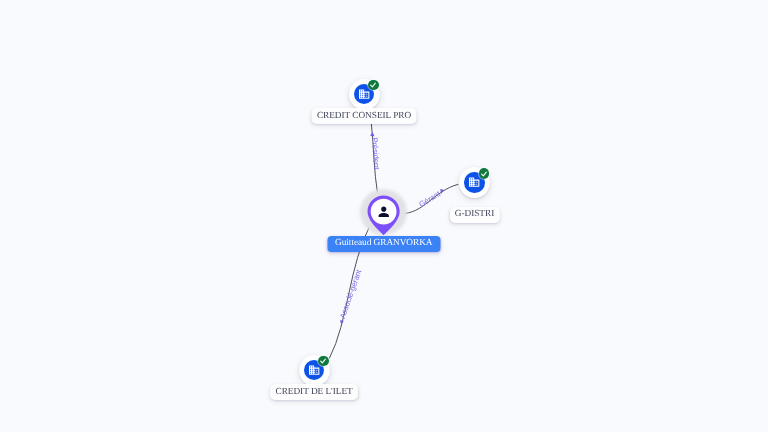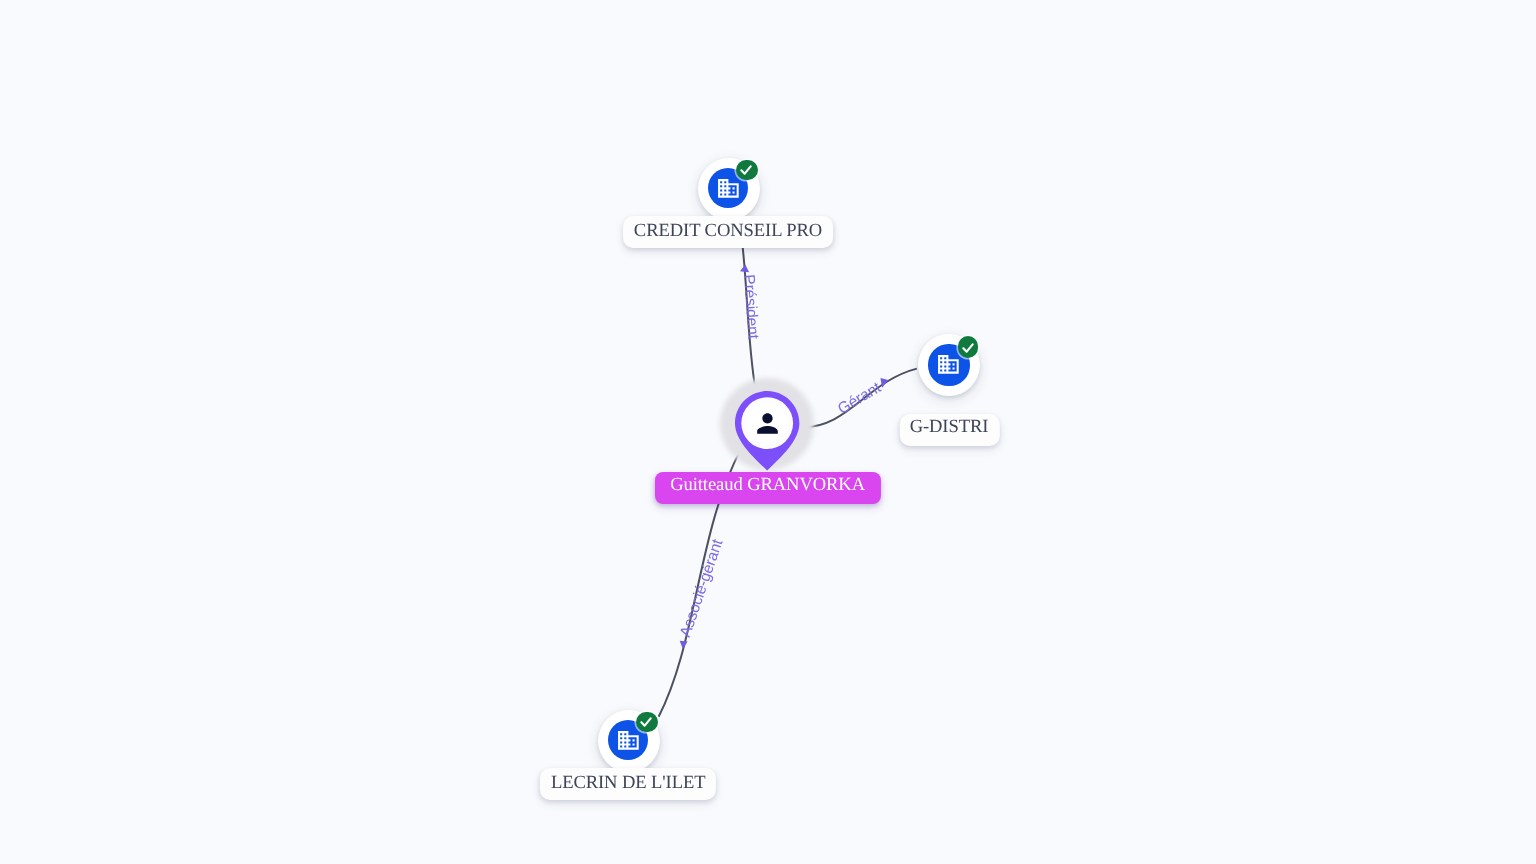--- a/index.html
+++ b/index.html
@@ -19,21 +19,21 @@
         border-radius:50%;background:#0d53e8;display:flex;align-items:center;justify-content:center;}
   .badge{position:absolute;left:4px;top:-14.2px;width:10.6px;height:10.6px;
          border-radius:50%;background:#107a3e;display:flex;align-items:center;justify-content:center;
          box-shadow:0 0 0 0.8px rgba(255,255,255,.55);}
 
   .pill{position:absolute;left:0;white-space:nowrap;border-radius:5px;background:#fdfdfe;
         box-shadow:0 1px 2px rgba(40,50,90,.12),0 2px 5px rgba(40,50,90,.10);
         color:#3e4458;font-size:9.3px;line-height:11px;padding:2.5px 5.4px;letter-spacing:-0.05px;
         transform:translateX(-50%);font-family:Liberation Serif, serif;}
 
-  .pill.person{background:#d946ef;color:#fff;border-radius:4px;padding:2.5px 7.8px;
+  .pill.person{background:#3b82f6;color:#fff;border-radius:4px;padding:2.5px 7.8px;
                box-shadow:0 1px 2px rgba(70,50,150,.22),0 2px 5px rgba(70,50,150,.15);}
 
   
   .halo{position:absolute;left:-24.1px;top:-23.2px;width:47.7px;height:46.4px;border-radius:50%;
         background:#e2e2e6;filter:blur(1.4px);}
   .pin{position:absolute;left:-16.6px;top:-16.4px;}
   .pin-inner{position:absolute;left:-10px;top:-10px;width:20px;height:20px;border-radius:50%;
              background:#fff;display:flex;align-items:center;justify-content:center;}
 
   .elabel{position:absolute;color:#7b6ae6;font-size:7.75px;white-space:nowrap;
@@ -94,21 +94,21 @@
     <div class="blue">
       <svg width="12.4" height="12.4" viewBox="0 0 24 24" fill="#fff">
         <path d="M12 7V3H2v18h20V7H12zM6 19H4v-2h2v2zm0-4H4v-2h2v2zm0-4H4V9h2v2zm0-4H4V5h2v2zm4 12H8v-2h2v2zm0-4H8v-2h2v2zm0-4H8V9h2v2zm0-4H8V5h2v2zm10 12h-8v-2h2v-2h-2v-2h2v-2h-2V9h8v10zm-2-8h-2v2h2v-2zm0 4h-2v2h2v-2z"></path>
       </svg>
     </div>
     <div class="badge">
       <svg width="8" height="8" viewBox="0 0 24 24" fill="none" stroke="#fff" stroke-width="3.2" stroke-linecap="round" stroke-linejoin="round">
         <path d="M5 12.5 L10 17.5 L19 6.5"></path>
       </svg>
     </div>
-    <div class="pill" style="top:14px">LECRIN DE L'ILET</div>
+    <div class="pill" style="top:14px">CREDIT DE L'ILET</div>
   </div>
 
   <div class="node" style="left:383.8px;top:211.8px">
     <div class="halo"></div>
     <svg class="pin" width="33.2" height="41" viewBox="0 0 33.2 41">
       <path d="M16.6 0.5 C7.7 0.5 0.5 7.7 0.5 16.6 C0.5 25.2 9.5 33.4 16.6 40.3 C23.7 33.4 32.7 25.2 32.7 16.6 C32.7 7.7 25.5 0.5 16.6 0.5 Z" fill="#7c4ffa"></path>
       <circle cx="16.6" cy="16.6" r="12.95" fill="#fdfdfe"></circle>
     </svg>
     <div class="pin-inner" style="top:-9.6px;left:-9.8px">
       <svg width="15.5" height="15.5" viewBox="0 0 24 24" fill="#0a1030">

